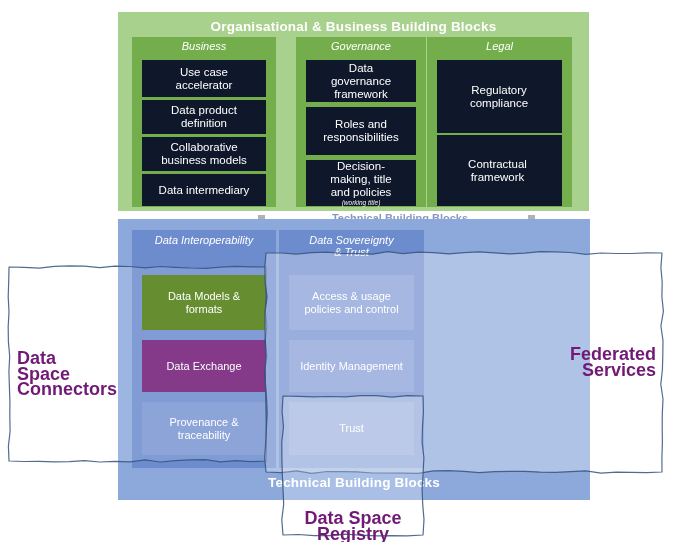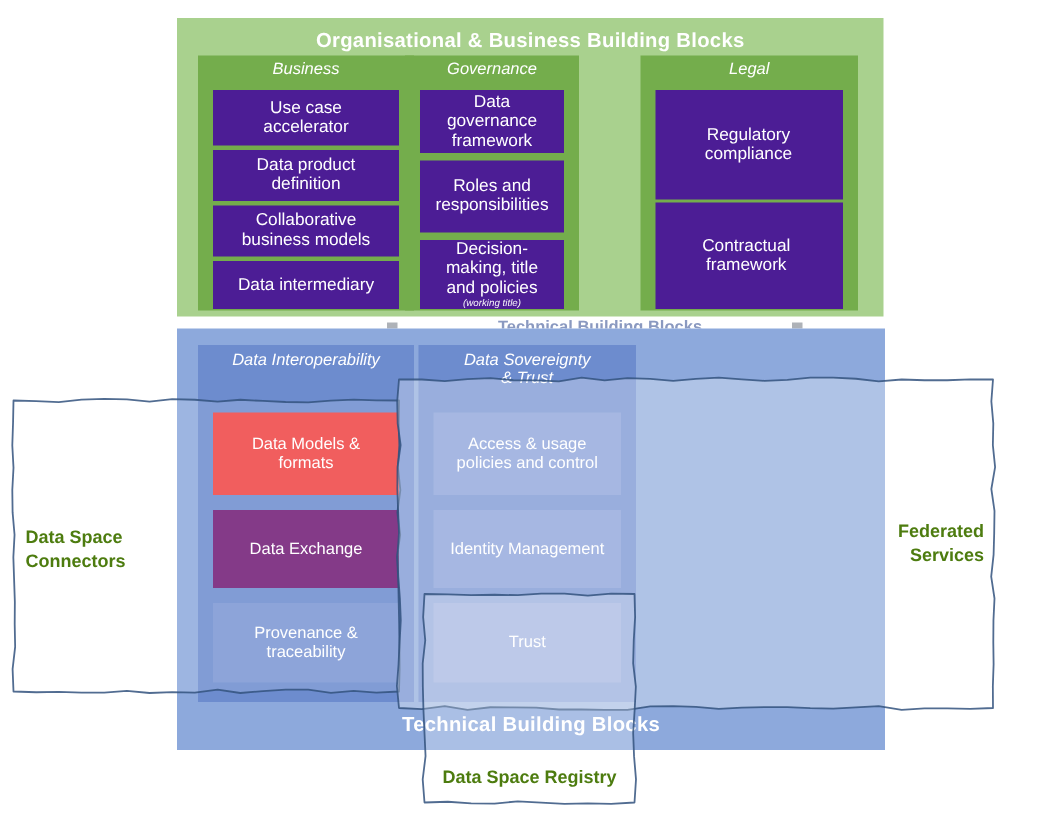--- a/index.html
+++ b/index.html
@@ -8,35 +8,35 @@
   .sec{position:absolute;}
   
   .org{left:118px;top:12px;width:471px;height:199px;background:#a9d18e;}
   .sec-title{position:absolute;left:0;right:0;text-align:center;color:#ffffff;font-weight:bold;
              font-size:13.5px;letter-spacing:.2px;}
   .org-title{top:7px;}
   .panel{position:absolute;}
   .gpanel{top:25px;height:170px;background:#74ad4c;}
   .panel-h{position:absolute;top:3px;left:0;right:0;text-align:center;color:#ffffff;
            font-style:italic;font-size:11px;white-space:pre-line;line-height:12px;}
-  .gbox{position:absolute;left:10px;right:10px;background:#4c1d95;color:#fff;
+  .gbox{position:absolute;left:10px;right:10px;background:#0f172a;color:#fff;
         display:flex;flex-direction:column;align-items:center;justify-content:center;
         text-align:center;font-size:11.5px;line-height:13px;padding:0 14px;box-sizing:border-box;}
   .gnote{font-style:italic;font-size:6.5px;line-height:8px;opacity:.95;}
   
   .tech{left:118px;top:219px;width:472px;height:281px;background:#8da9dc;}
   .bpanel{top:11px;height:238px;background:#6d8cce;}
   .bpanel .panel-h{top:4px;}
   .bbox{position:absolute;left:10px;background:#8099d6;color:#fff;
         display:flex;align-items:center;justify-content:center;text-align:center;
         font-size:11px;line-height:13px;padding:0 10px;box-sizing:border-box;}
   .tech-title{top:256px;}
   
   .ovl{position:absolute;pointer-events:none;}
-  .ovl-label{position:absolute;color:#4d7c0f;font-weight:bold;font-size:12px;line-height:15.5px;}
+  .ovl-label{position:absolute;color:#701a75;font-weight:bold;font-size:18px;line-height:15.5px;}
   .lbl-connectors{left:17px;top:351px;width:92px;text-align:left;}
   .lbl-federated{left:556px;top:347px;width:100px;text-align:right;}
   .lbl-registry{left:280px;top:511px;width:146px;text-align:center;}
   
   .clipped-title{position:absolute;left:300px;top:211px;width:200px;height:8px;overflow:hidden;
                  text-align:center;color:#8a99c0;font-weight:bold;font-size:11px;line-height:14px;}
   .handle{position:absolute;width:7px;height:4px;background:#aeb2b8;}
 </style>
 </head>
 <body>
@@ -55,21 +55,21 @@
           <span>Collaborative business models</span>
         </div>
       <div class="gbox" style="top:63px;height:34px;">
           <span>Data product definition</span>
         </div>
       <div class="gbox" style="top:137px;height:32px;">
           <span>Data intermediary</span>
         </div>
     </div>
 
-    <div class="panel gpanel" style="left:152px;width:116px;">
+    <div class="panel gpanel" style="left:178px;width:116px;padding-left:14px;">
       <div class="panel-h">Governance</div>
       <div class="gbox" style="top:23px;height:42px;">
           <span>Data governance framework</span>
         </div>
       <div class="gbox" style="top:70px;height:48px;">
           <span>Roles and responsibilities</span>
         </div>
       <div class="gbox" style="top:123px;height:46px;">
         <span>Decision-making, title and policies</span>
         <span class="gnote">(working title)</span>
@@ -89,21 +89,21 @@
 
   <div class="clipped-title">
     <span>Technical Building Blocks</span>
   </div>
   <div class="handle" style="left:258px;top:215px;"></div>
   <div class="handle" style="left:528px;top:215px;"></div>
 
   <div class="sec tech">
     <div class="panel bpanel" style="left:14px;width:144px;">
       <div class="panel-h">Data Interoperability</div>
-      <div class="bbox" style="top:45px;height:55px;width:124px;background:#ef4444;justify-content:center;">
+      <div class="bbox" style="top:45px;height:55px;width:124px;background:#4d7c0f;justify-content:center;">
           <span>Data Models &amp; formats</span>
         </div>
       <div class="bbox" style="top:110px;height:52px;width:124px;background:#701a75;">
           <span>Data Exchange</span>
         </div>
       <div class="bbox" style="top:172px;height:53px;width:124px;background:#7b96d3;">
           <span>Provenance &amp; traceability</span>
         </div>
     </div>
 

